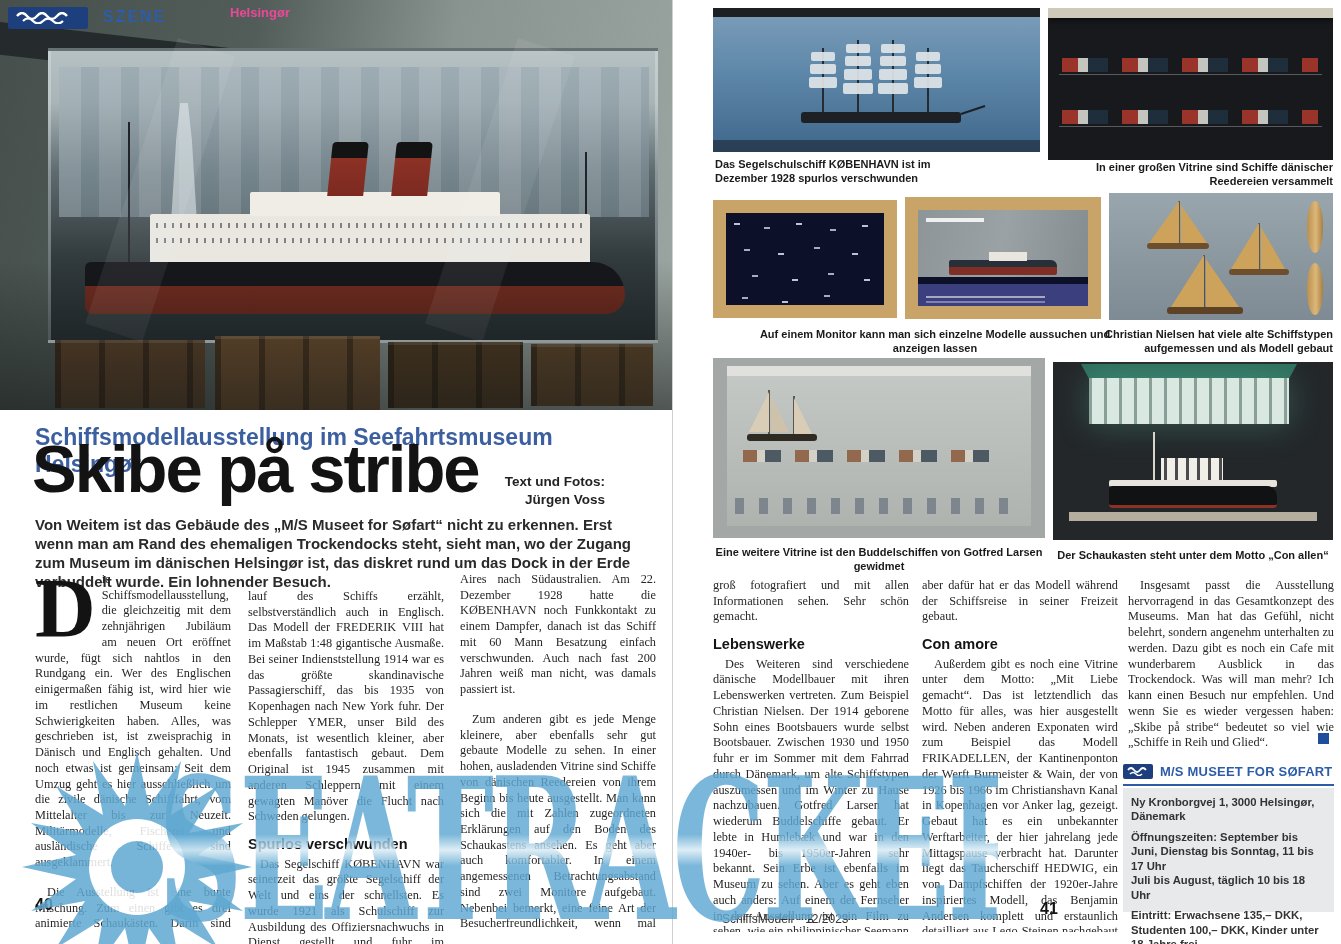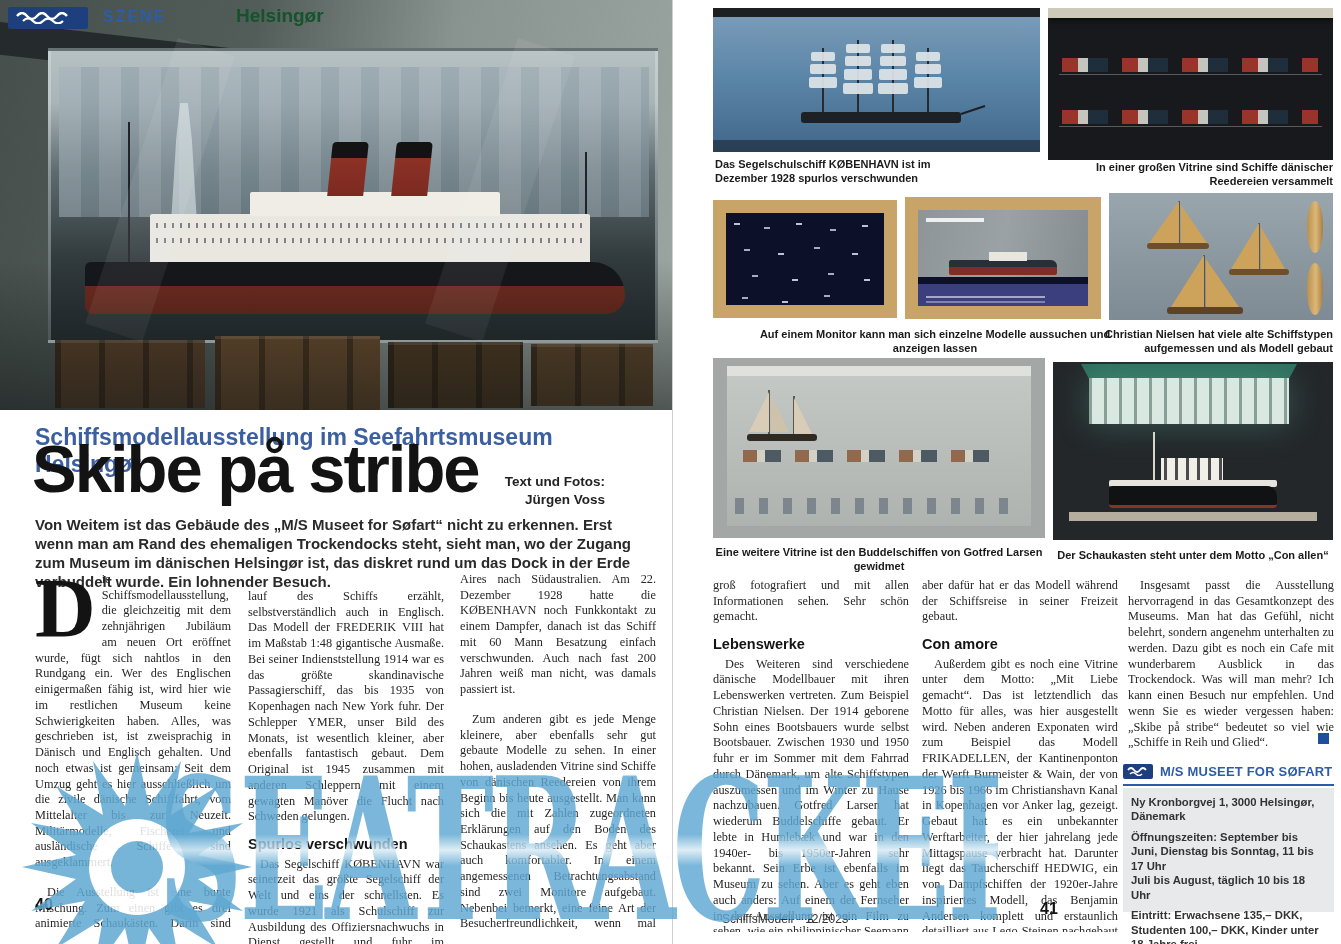--- a/index.html
+++ b/index.html
@@ -4,21 +4,21 @@
 <style>
   html,body{margin:0;padding:0;background:#fff;}
   .spread{position:relative;width:1341px;height:944px;background:#fff;overflow:hidden;
           font-family:"Liberation Sans",sans-serif;color:#1c1c1c;}
   .abs{position:absolute;}
 
   
   .masthead-logo{left:8px;top:7px;width:80px;height:22px;background:#1d3f7d;border-radius:2px;
                  display:flex;align-items:center;justify-content:center;}
   .masthead-section{left:103px;top:8px;font-size:16px;font-weight:bold;letter-spacing:2px;color:#2d5ca8;}
-  .masthead-location{left:236px;top:5px;font-size:19px;font-weight:bold;color:#14532d;}
+  .masthead-location{left:230px;top:5px;font-size:13px;font-weight:bold;color:#ec4899;}
 
   
   .main-photo{left:0;top:0;width:672px;height:410px;overflow:hidden;
      background:linear-gradient(100deg,#464f4c 0%,#525d59 35%,#89938f 62%,#9ba5a1 100%);}
   .photo-shade{left:0;top:260px;width:672px;height:150px;
      background:linear-gradient(180deg,rgba(20,24,24,0) 0%,rgba(16,20,20,.55) 100%);}
   .case-top-edge{left:0;top:22px;width:470px;height:86px;background:#252b2d;
      clip-path:polygon(0 0,100% 62%,100% 100%,0 38%);}
   .vitrine{left:48px;top:48px;width:610px;height:295px;
      background:linear-gradient(180deg,#b6c1c3 0%,#a8b4b6 18%,#5d6a6e 42%,#313a3d 72%,#262e31 100%);

